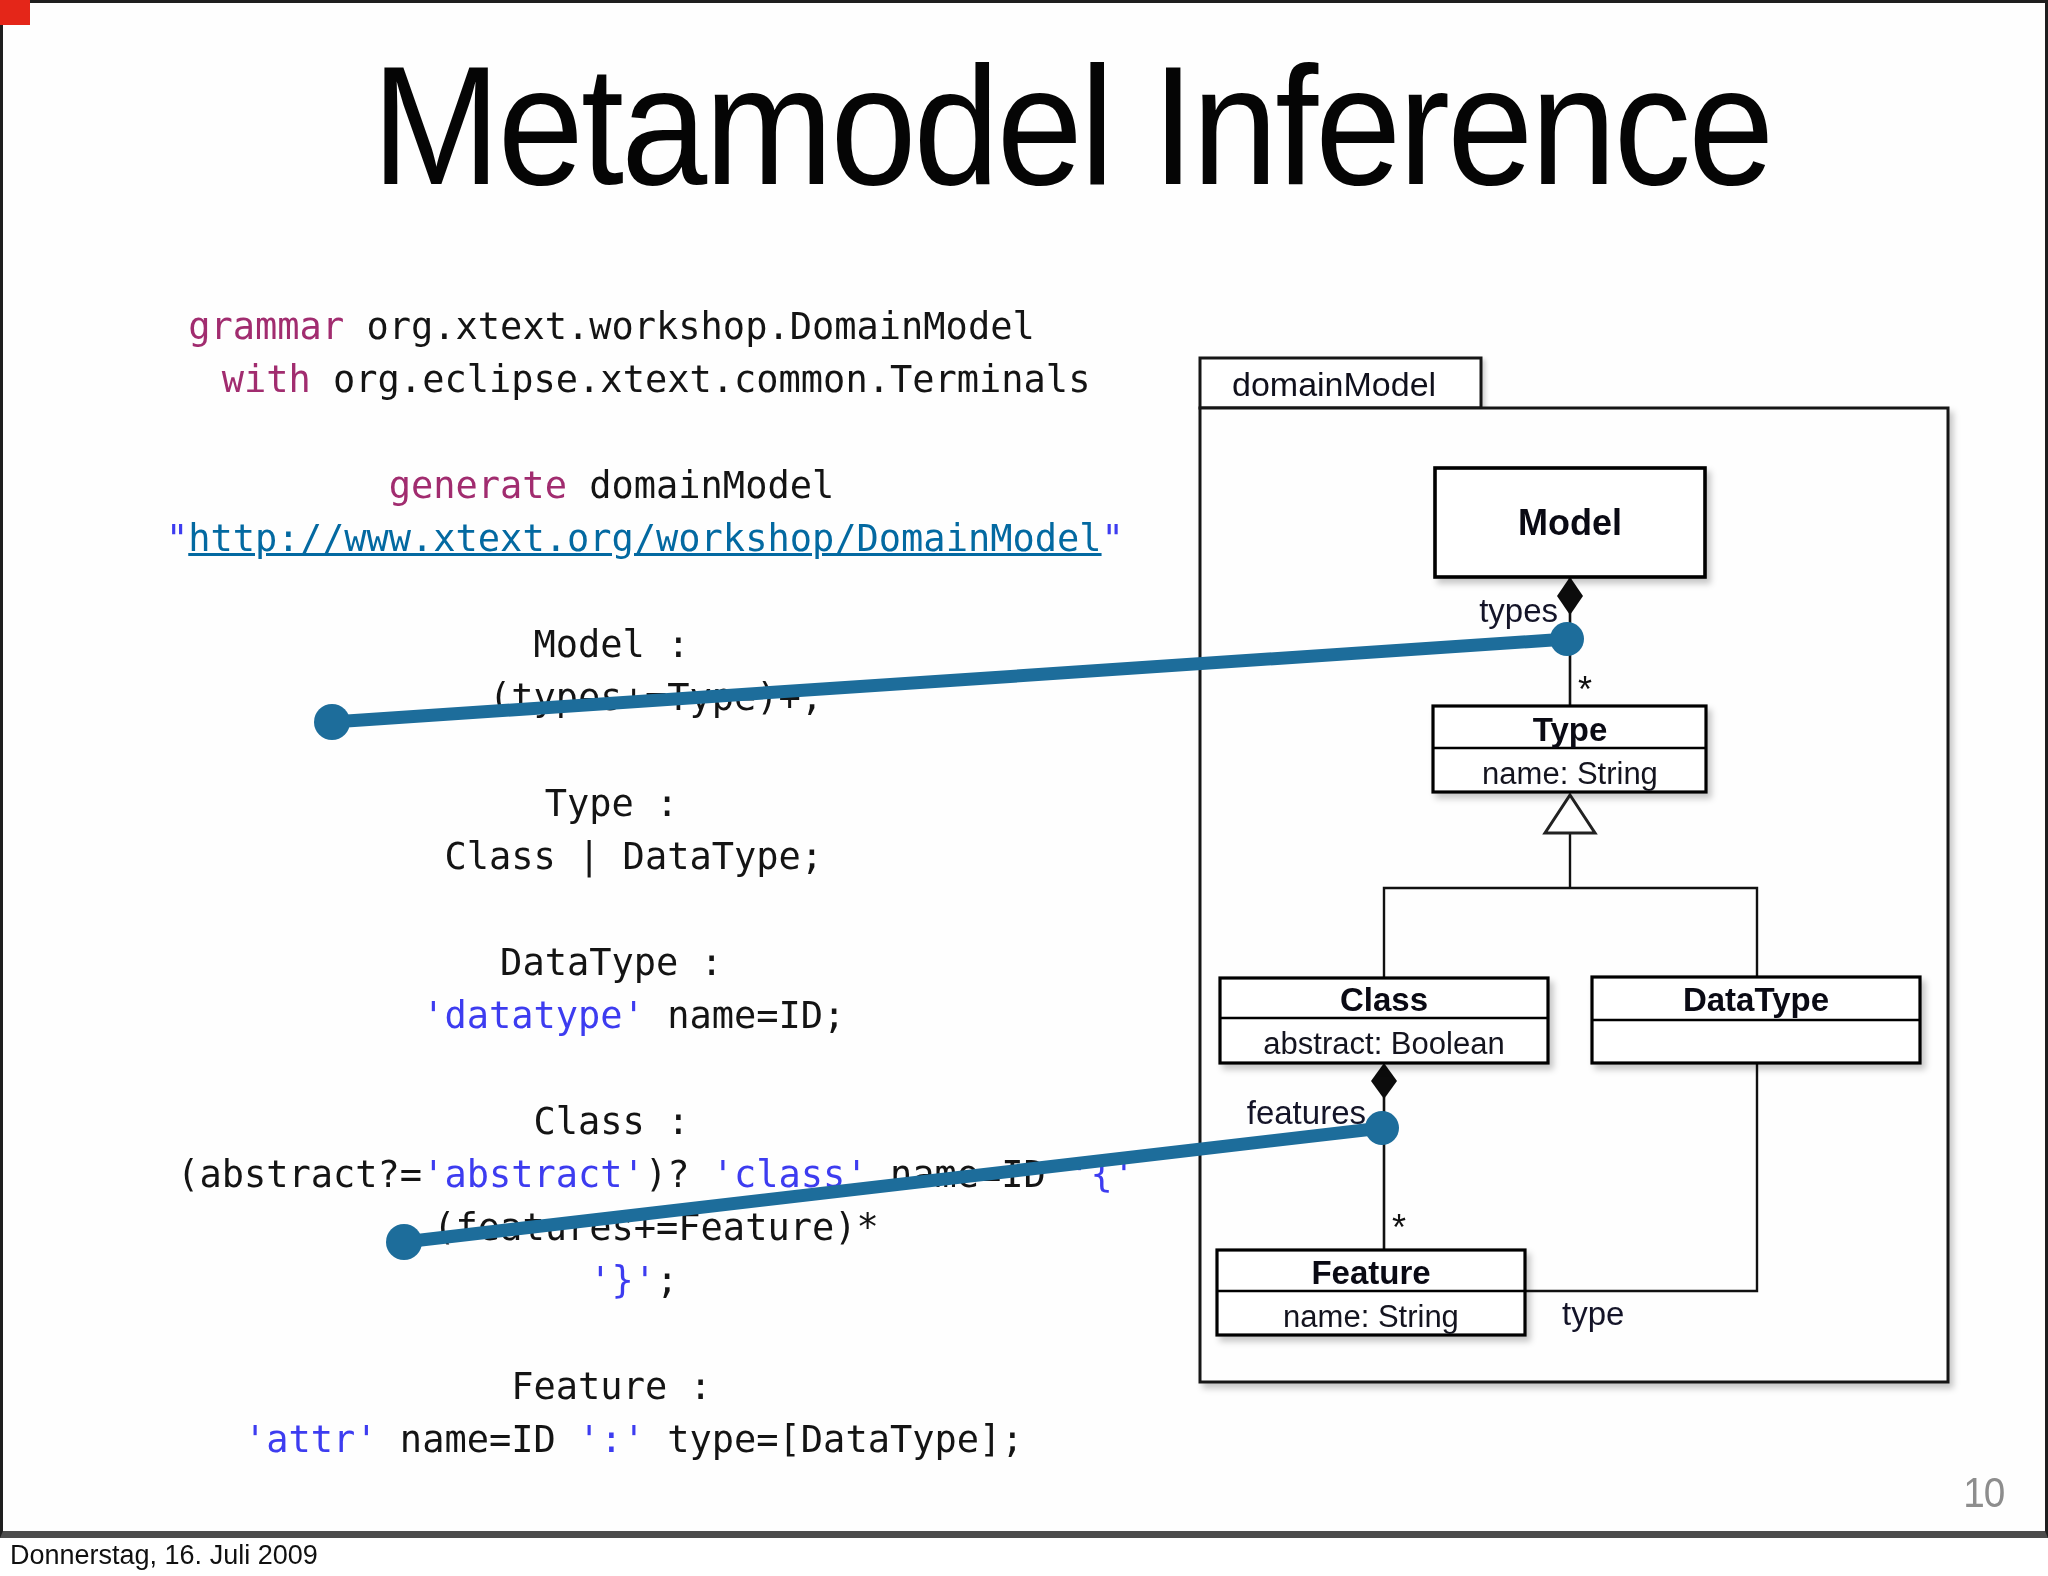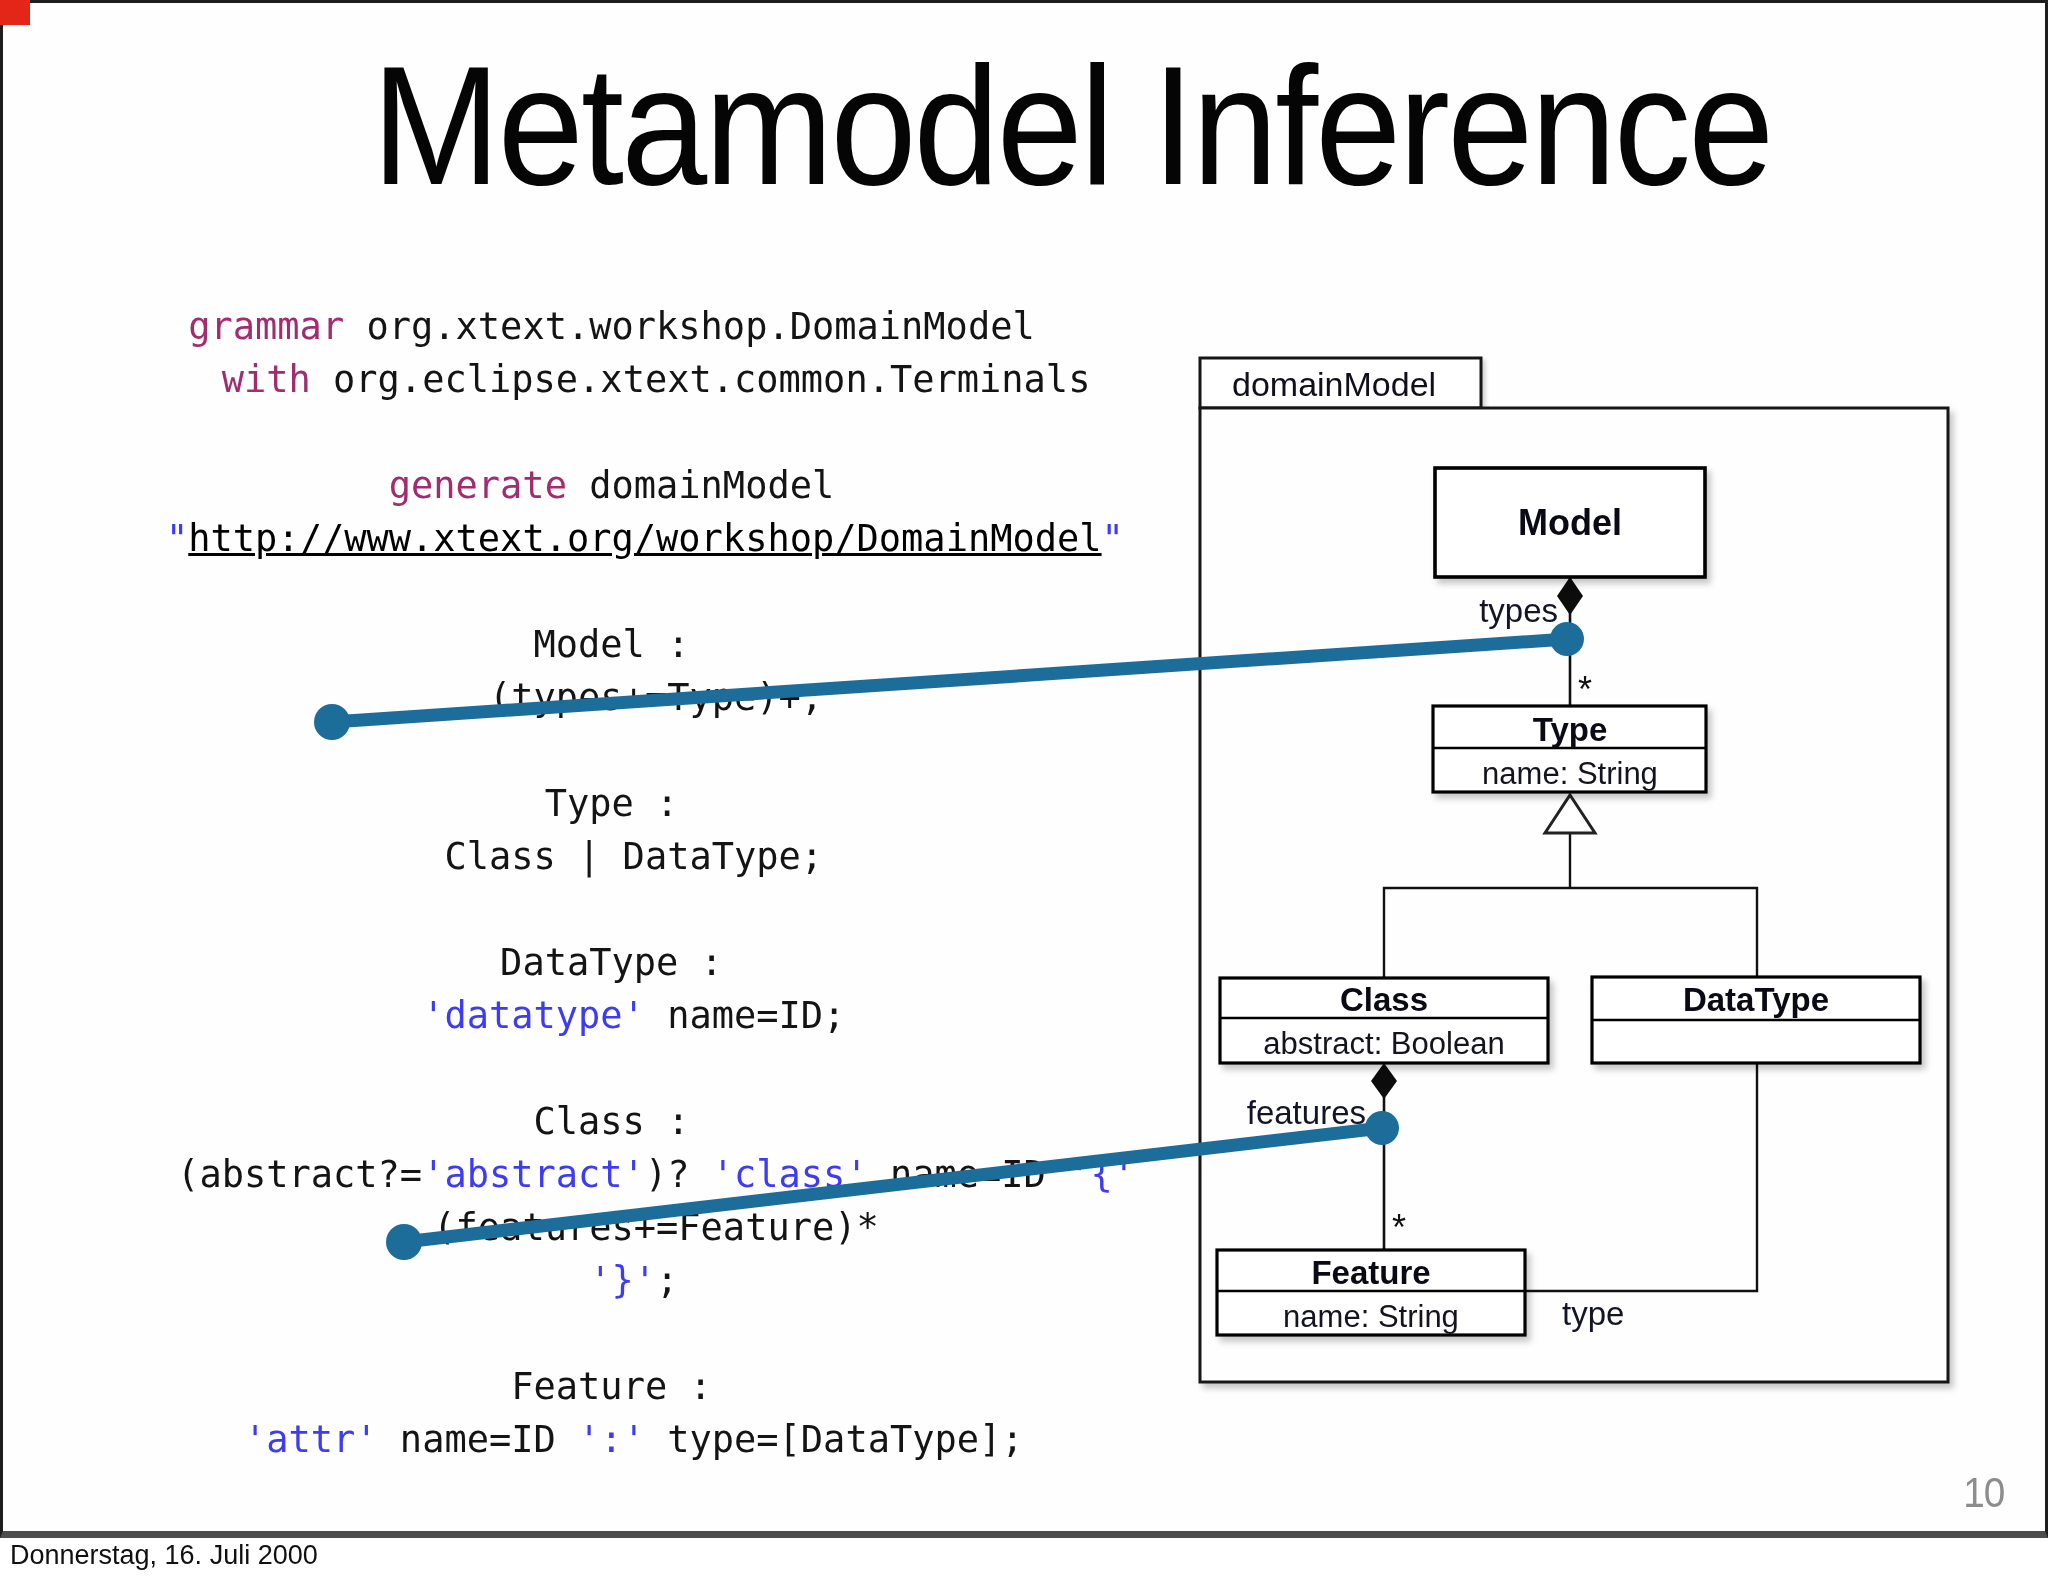--- a/index.html
+++ b/index.html
@@ -12,21 +12,21 @@
   
   #title-wrap{position:absolute;left:0;top:38px;width:2048px;text-align:center;z-index:2;padding-left:48px;}
   #title-wrap .t{display:inline-block;font-size:168px;line-height:1.05;font-weight:400;
       color:#050505;letter-spacing:-3px;transform:scaleX(.92);transform-origin:center;}
   
   #code-block{position:absolute;left:88px;top:300px;z-index:3;
       font-family:"DejaVu Sans Mono","Liberation Mono",monospace;
       font-size:37px;line-height:53px;white-space:pre;color:#141414;text-align:center;}
   #code-block .kw{color:#a12c6f;}
   #code-block .str{color:#3d3cf0;}
-  #code-block .url{color:#000000;text-decoration:underline;}
+  #code-block .url{color:#0369a1;text-decoration:underline;}
   
   svg text{font-family:"Liberation Sans",sans-serif;}
   .boxshadow{filter:drop-shadow(4px 5px 3px rgba(0,0,0,0.22));}
   .tabshadow{filter:drop-shadow(3px 3px 2px rgba(0,0,0,0.18));}
   #footer{position:absolute;left:10px;top:1540px;font-size:27px;color:#101010;z-index:5;}
   #page-number{position:absolute;left:1900px;top:1468px;width:110px;text-align:right;
       font-size:43px;color:#8d8d8d;z-index:5;letter-spacing:-1px;transform:scaleX(.9);}
 </style>
 </head>
 <body>
@@ -104,15 +104,15 @@
     <g stroke="#1d6d9b" fill="#1d6d9b">
       <line x1="332" y1="722" x2="1567" y2="639" stroke-width="13"></line>
       <circle cx="332" cy="722" r="18" stroke="none"></circle>
       <circle cx="1567" cy="639" r="17" stroke="none"></circle>
       <line x1="404" y1="1242" x2="1382" y2="1128" stroke-width="13"></line>
       <circle cx="404" cy="1242" r="18" stroke="none"></circle>
       <circle cx="1382" cy="1128" r="17" stroke="none"></circle>
     </g>
   </svg>
 
-  <div id="footer">Donnerstag, 16. Juli 2000</div>
+  <div id="footer">Donnerstag, 16. Juli 2009</div>
   <div id="page-number">10</div>
 </div>
 
 </body></html>

